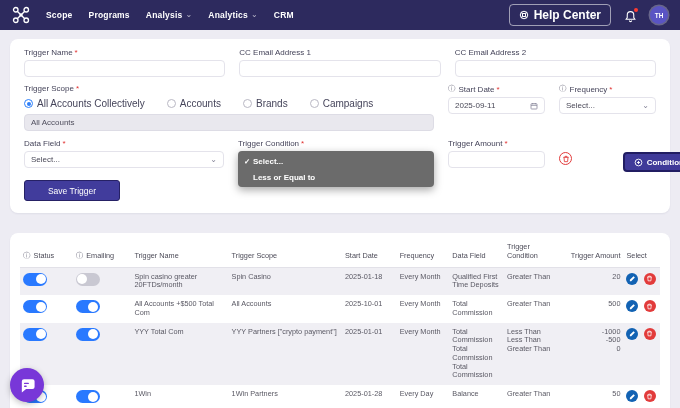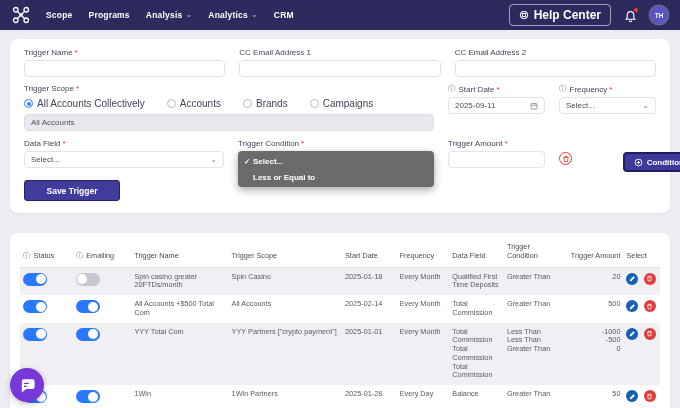--- a/index.html
+++ b/index.html
@@ -39,21 +39,21 @@
   .radio.sel::after { content:''; position:absolute; inset:1.5px; background:#2d7ff9; border-radius:50%; }
   .sm-fld { width:97px; flex:0 0 auto; }
   .f-row3 { display:flex; gap:14px; margin-top:8px; align-items:flex-start; position:relative; }
   .fld-w200 { width:200px; flex:0 0 auto; }
   .fld-w196 { width:196px; flex:0 0 auto; position:relative; }
   .dropdown { position:absolute; top:12px; left:0; width:196px; background:#6b6b6b; border-radius:4px; box-shadow:0 3px 8px rgba(0,0,0,.35); padding:2px 0; z-index:9; }
   .dd-item { display:flex; align-items:center; color:#fff; font-size:8px; font-weight:600; padding:3.5px 8px 3.5px 6px; cursor:pointer; }
   .dd-item .ck { width:9px; display:inline-block; font-size:7.5px; }
   .trash-btn { margin-top:13px; width:13px; height:13px; border-radius:50%; border:1.5px solid #e23b3b; background:#fff; color:#e23b3b; display:flex; align-items:center; justify-content:center; cursor:pointer; flex:0 0 auto; }
   .condition-btn { position:absolute; top:13px; right:-39px; height:20px; display:flex; align-items:center; gap:4px; background:#3f3a99; border:2px solid #211d62; border-radius:4px; color:#fff; font-size:8px; font-weight:700; padding:0 9px; cursor:pointer; white-space:nowrap; }
-  .save-btn { margin-top:12px; width:96px; height:21px; background:#413c9c; border:1px solid #262165; border-radius:3px; color:#fff; font-size:8.5px; font-weight:700; cursor:pointer; }
+  .save-btn { margin-top:12px; width:96px; height:21px; background:#413c9c; border:1px solid #262165; border-radius:3px; color:#fff; font-size:8.5px; font-weight:400; cursor:pointer; }
   
   .table-panel { margin-top:20px; padding:4px 10px 8px; }
   table { width:100%; border-collapse:collapse; table-layout:fixed; font-size:7.3px; color:#5a5964; line-height:1.2; }
   thead th { text-align:left; font-weight:400; color:#4c4b58; padding:6px 3px; border-bottom:1px solid #e2e1e8; vertical-align:bottom; }
   th.num { text-align:right; }
   td { padding:5px 3px; vertical-align:top; }
   tr.stripe { background:#f0eff4;margin-left:28px; }
   td.num { text-align:right; }
   td.nowrap { white-space:nowrap; }
   .toggle { width:24px; height:13px; border-radius:7px; position:relative; display:inline-block; cursor:pointer; }
@@ -294,21 +294,21 @@
       <path d="M4 7h16M9 7V4h6v3M6 7l1.2 13h9.6L18 7"></path>
     </svg>
   </span>
 </td>
         </tr>
         <tr>
           <td><span class="toggle on"><span class="knob"></span></span></td>
           <td><span class="toggle on"><span class="knob"></span></span></td>
           <td>All Accounts +$500 Total Com</td>
           <td>All Accounts</td>
-          <td class="nowrap">2025-02-14</td>
+          <td class="nowrap">2025-10-01</td>
           <td class="nowrap">Every Month</td>
           <td>
             <div>Total Commission</div>
           </td>
           <td>
             <div>Greater Than</div>
           </td>
           <td class="num">
             <div>500</div>
           </td>

